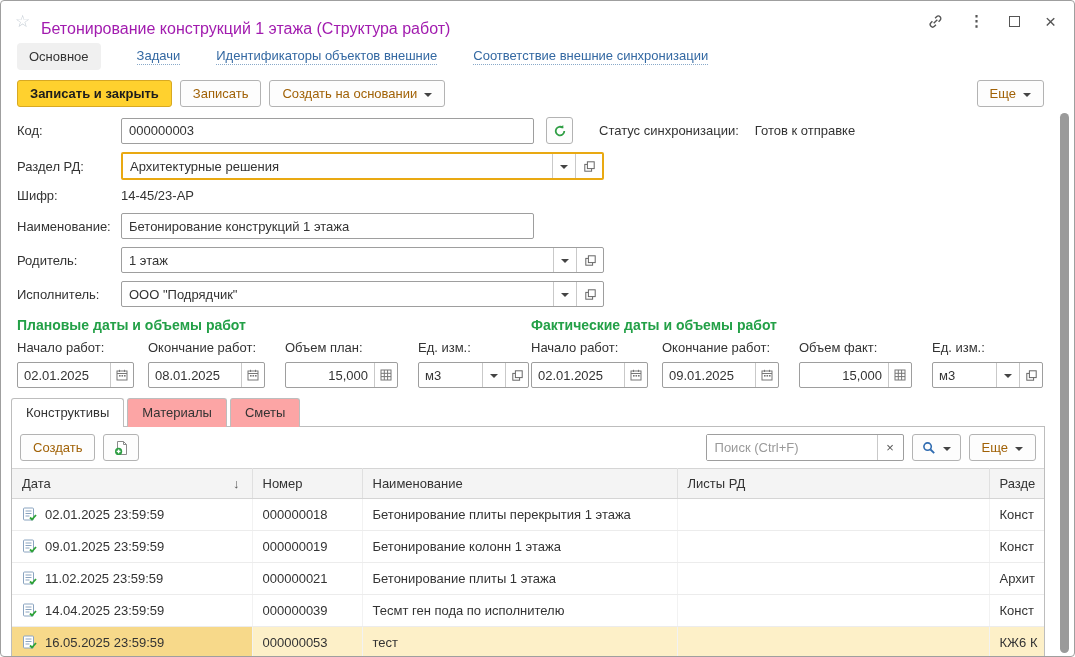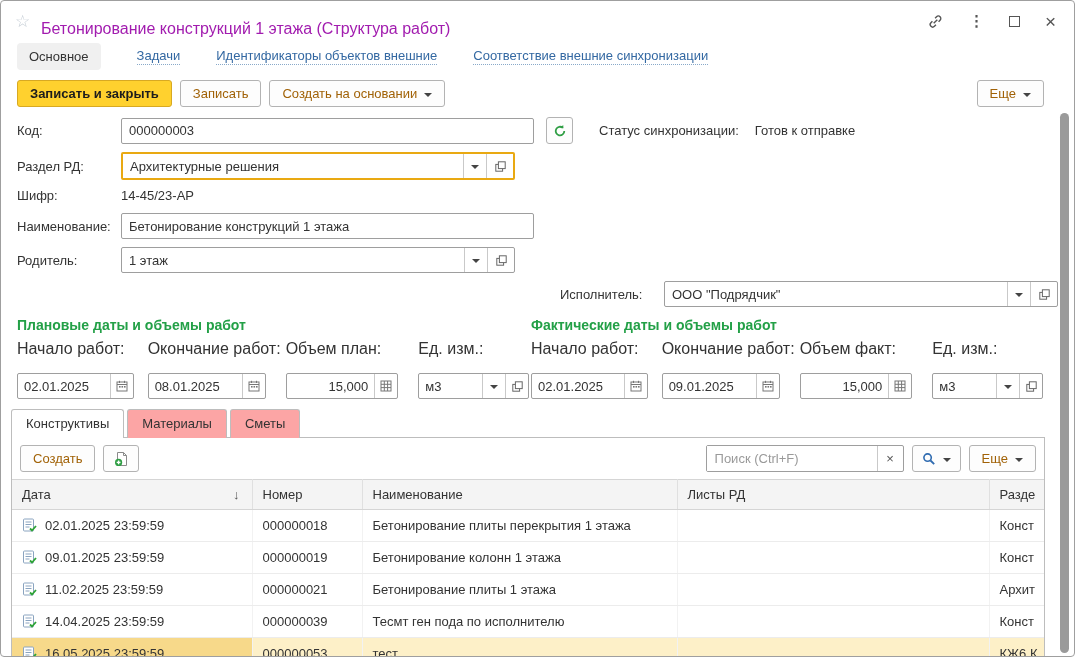--- a/index.html
+++ b/index.html
@@ -28,39 +28,39 @@
          border-radius:3px; height:27px; padding:0 12px; font-size:13px; color:#a16207; cursor:pointer; white-space:nowrap; }
   .btn-primary { background:#ffd12e; border-color:#d8a922; font-weight:bold; color:#1c1c1c; }
   .caret { width:0; height:0; border-left:4px solid transparent; border-right:4px solid transparent; border-top:4px solid #444; margin-top:2px; }
   .push { margin-left:auto; }
   
   .form { padding:2px 16px 0; flex:none; }
   .frow { display:flex; align-items:center; margin-bottom:8px; }
   .flabel { width:104px; font-size:13px; flex:none; }
   .tinput { height:26px; border:1px solid #9e9e9e; border-radius:2px; padding:0 7px; font-size:13px;
             display:flex; align-items:center; width:413px; background:#fff; }
-  .combo { display:flex; height:26px; border:1px solid #9e9e9e; border-radius:2px; width:394px; background:#fff; }
+  .combo { display:flex; height:26px; border:1px solid #9e9e9e; border-radius:2px; width:483px; background:#fff; }
   .combo .val { flex:1; padding:0 7px; display:flex; align-items:center; font-size:13px; overflow:hidden; white-space:nowrap; }
   .combo .dbtn, .combo .obtn { border-left:1px solid #c9c9c9; display:flex; align-items:center; justify-content:center; cursor:pointer; }
   .combo .dbtn { width:23px; } .combo .obtn { width:27px; }
   .combo.focused { border:2px solid #e9a912; height:28px; }
   .sqbtn { width:27px; height:27px; display:inline-flex; align-items:center; justify-content:center;
            background:#fdfdfd; border:1px solid #b3b3b3; border-radius:3px; cursor:pointer; }
   .synclabel { margin-left:26px; font-size:13px; }
   .syncval { margin-left:16px; font-size:13px; }
   .plain { font-size:13px; }
   
   .sections { display:flex; padding:6px 16px 0; flex:none; }
   .sec { width:512px; flex:none; }
   .sec + .sec { margin-left:2px; }
   .sec-h { color:#23a047; font-size:14px; font-weight:700; margin-bottom:7px; }
   .flds { display:flex; }
   .fld { margin-right:14px; }
   .fld:last-child { margin-right:0; }
-  .fld .lab { font-size:16px; margin-bottom:15px; display:block; white-space:nowrap; }
+  .fld .lab { font-size:13px; margin-bottom:7px; display:block; white-space:nowrap; }
   .fctl { display:flex; height:26px; border:1px solid #9e9e9e; border-radius:2px; background:#fff; }
   .fctl .val { flex:1; display:flex; align-items:center; padding:0 6px; font-size:13px; overflow:hidden; }
   .fctl.num .val { justify-content:flex-end; }
   .fctl .ibtn { width:23px; border-left:1px solid #c9c9c9; display:flex; align-items:center; justify-content:center; cursor:pointer; }
   .w-date { width:118px; } .w-num { width:114px; } .w-unit { width:112px; }
   .gap-lg { margin-right:20px; }
   
   .dtabs { display:flex; padding:9px 0 0 10px; flex:none; position:relative; z-index:2; }
   .dtab { border:1px solid #bdbdbd; border-bottom:none; background:#fca5a5; padding:6px 14px 7px; font-size:13px;
           border-radius:3px 3px 0 0; margin-right:3px; cursor:pointer; position:relative; top:1px; }
@@ -185,21 +185,21 @@
           </span>
         <span class="obtn">
           <svg width="11" height="11" viewBox="0 0 11 11">
             <rect x="0.8" y="3.4" width="6.8" height="6.8" fill="#fff" stroke="#666"></rect>
             <rect x="3.4" y="0.8" width="6.8" height="6.8" fill="#fff" stroke="#666"></rect>
           </svg>
         </span>
       </span>
     </div>
 
-    <div class="frow" style="margin-bottom:4px;justify-content:flex-end;">
+    <div class="frow" style="margin-bottom:4px;">
       <span class="flabel">Исполнитель:</span>
       <span class="combo">
         <span class="val">ООО "Подрядчик"</span>
         <span class="dbtn">
             <span class="caret"></span>
           </span>
         <span class="obtn">
           <svg width="11" height="11" viewBox="0 0 11 11">
             <rect x="0.8" y="3.4" width="6.8" height="6.8" fill="#fff" stroke="#666"></rect>
             <rect x="3.4" y="0.8" width="6.8" height="6.8" fill="#fff" stroke="#666"></rect>

